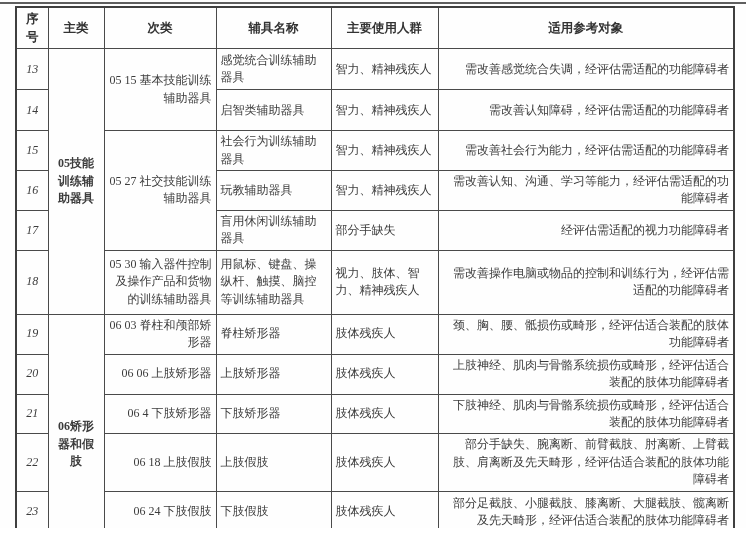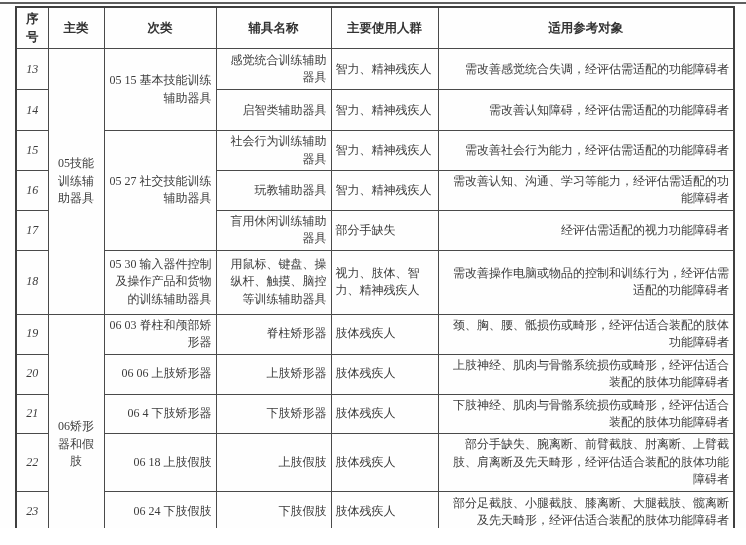--- a/index.html
+++ b/index.html
@@ -35,23 +35,23 @@
     word-wrap: break-word;
     overflow: hidden;
   }
   table.catalog th {
     font-weight: bold;
     text-align: center;
     font-size: 12.5px;
     color: #333333;
   }
   td.c-no     { text-align: center; font-style: italic; }
-  td.c-main   { text-align: center; }
+  td.c-main   { text-align: center; font-weight: bold; }
   td.c-sub    { text-align: right; }
-  td.c-dev    { text-align: right; }
+  td.c-dev    { text-align: left; }
   td.c-users  { text-align: left; }
   td.c-target { text-align: right; padding: 2px 6px; }
 </style>
 </head>
 <body>
 
 <div id="page">
   <div id="top-rule"></div>
 
   <table class="catalog">

